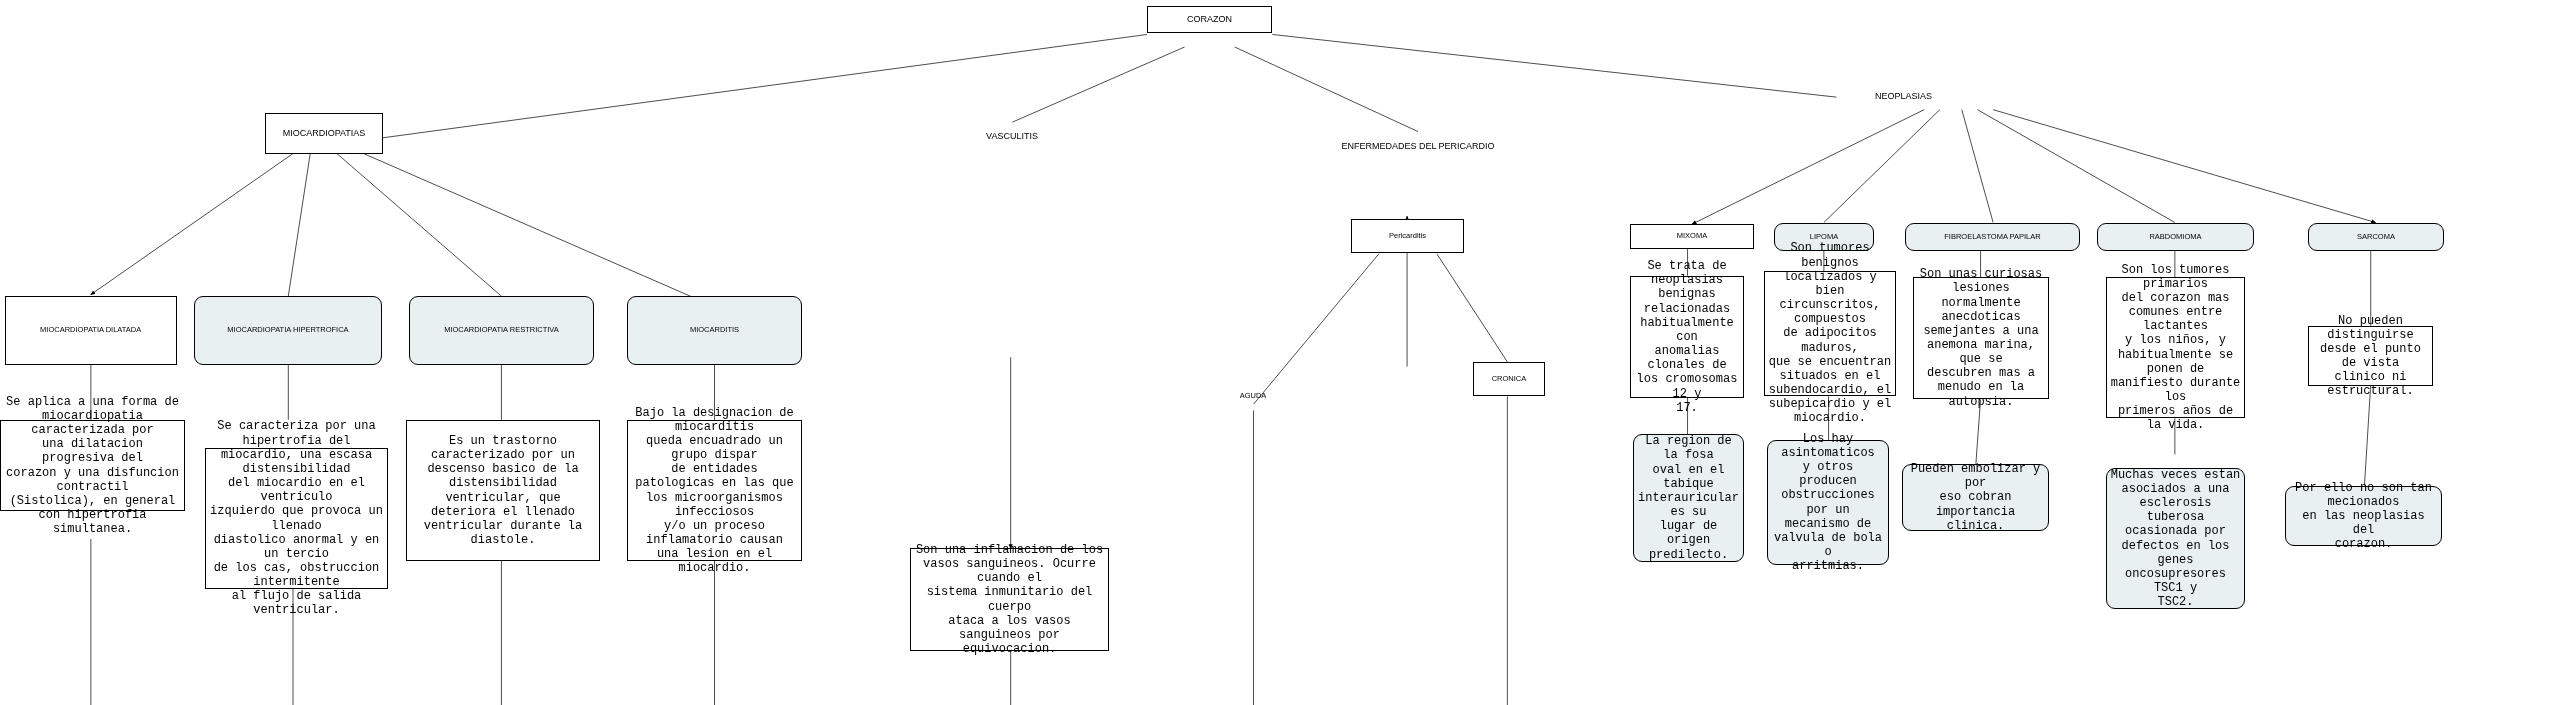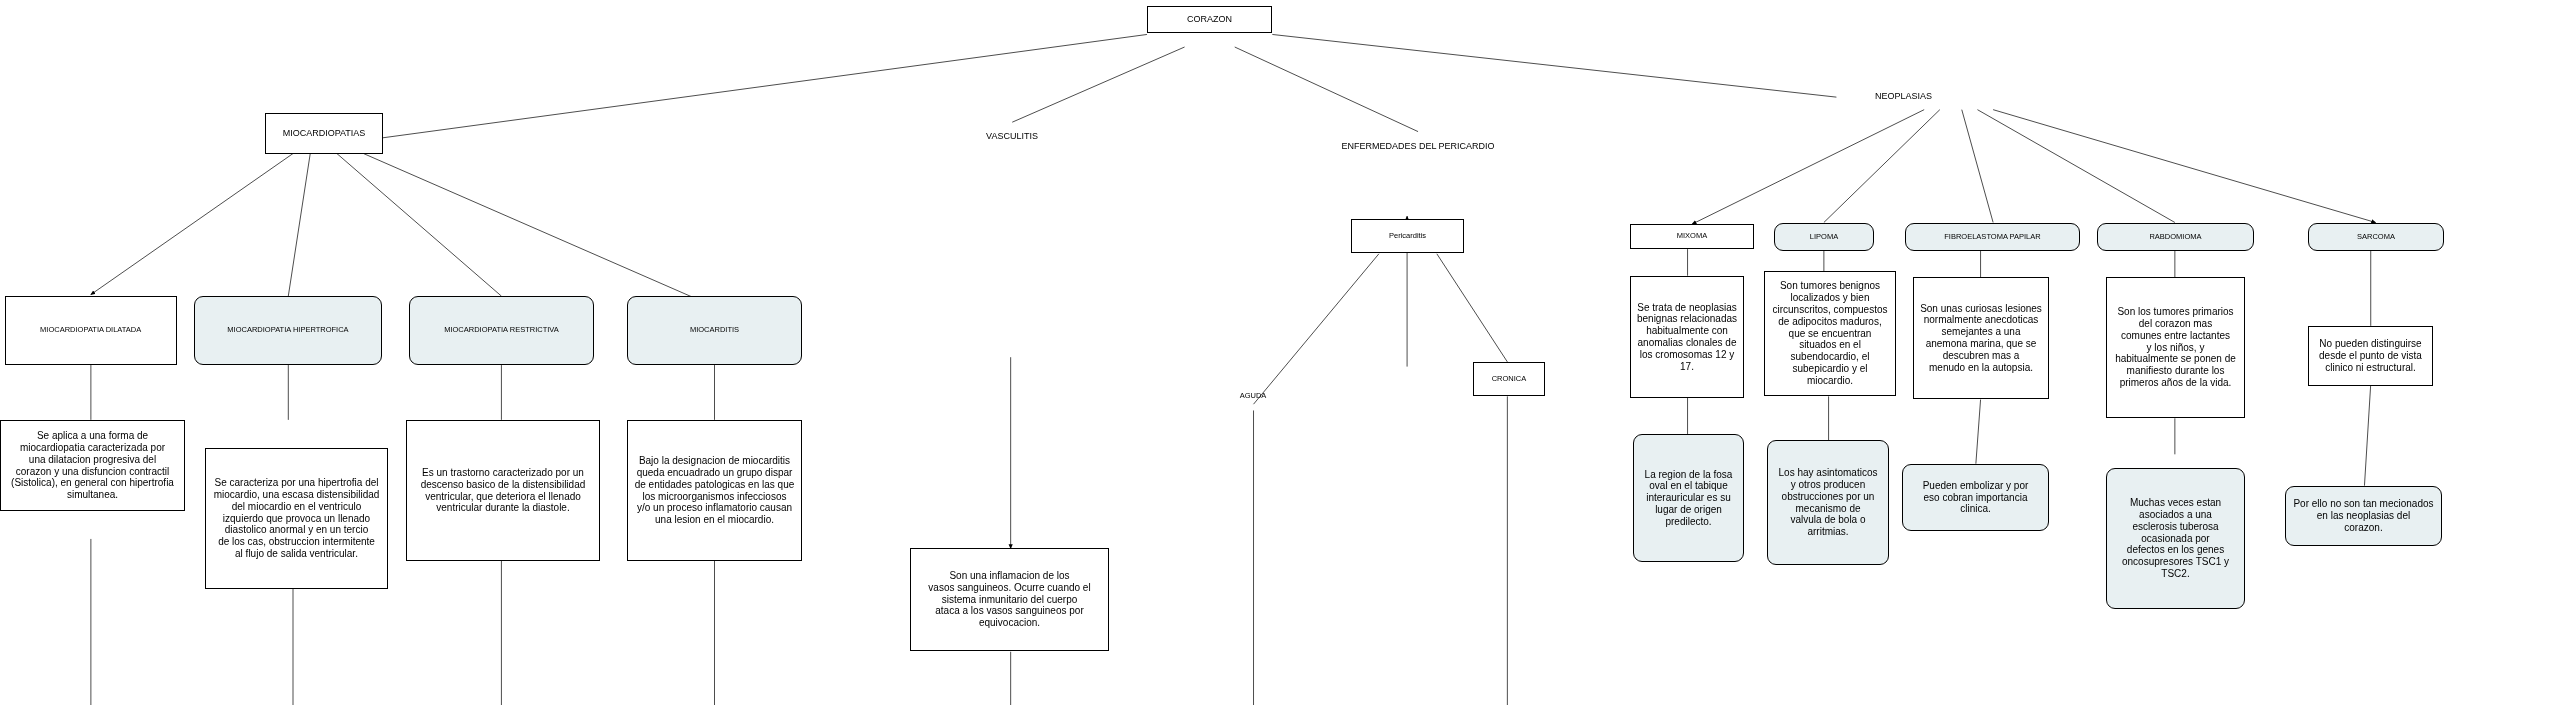--- a/index.html
+++ b/index.html
@@ -49,21 +49,21 @@
     background: transparent;
   }
   .node .txt {
     display: block;
     width: 100%;
     white-space: pre-line;
   }
   .t-title { font-size: 9px; }
   .t-label { font-size: 9px; }
   .t-small { font-size: 7.5px; }
-  .t-body  { font-size: 10px; }
+  .t-body  { font-size: 12px; font-family: Liberation Mono, monospace; }
 </style>
 </head>
 <body>
 
 <div id="canvas">
   <svg id="edges" viewBox="0 0 1644 450" preserveAspectRatio="none">
     <defs>
       <marker id="arrowhead" markerWidth="7" markerHeight="7" refX="6" refY="3" orient="auto" markerUnits="strokeWidth">
         <path d="M0,0 L7,3 L0,6 z" fill="#000000"></path>
       </marker>

